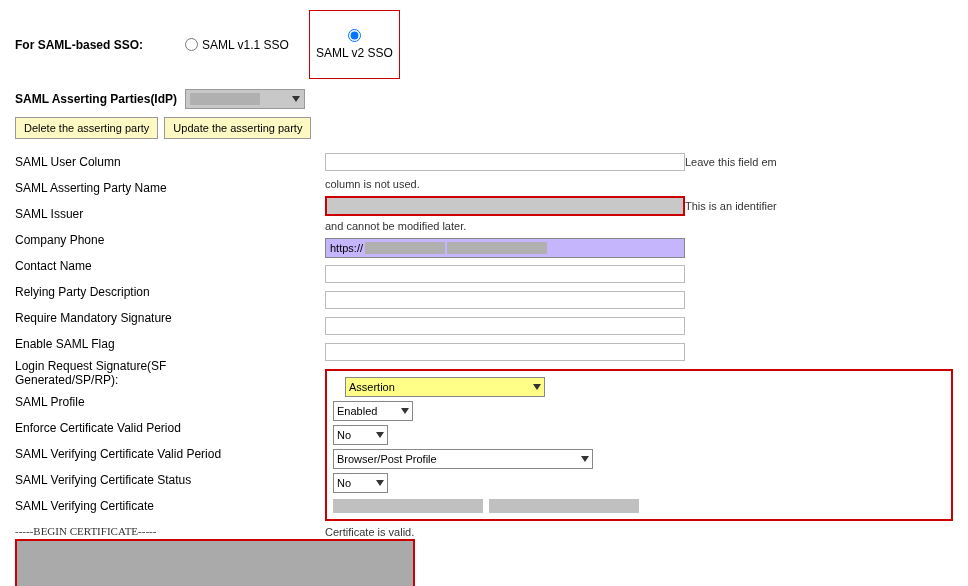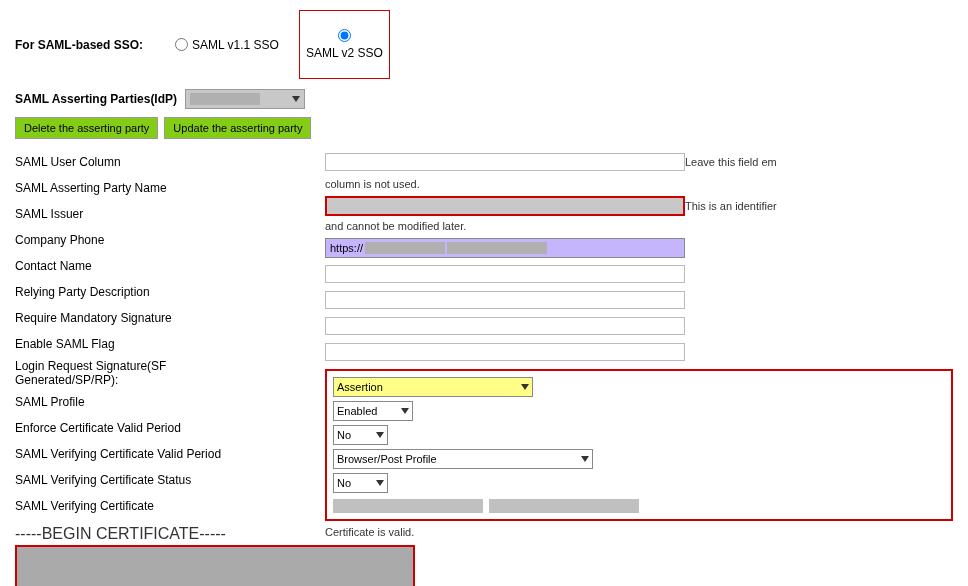--- a/index.html
+++ b/index.html
@@ -13,21 +13,21 @@
       overflow: hidden;
     }
     .page-container {
       padding: 10px 15px;
       width: 968px;
     }
     .sso-header {
       display: flex;
       align-items: center;
       margin-bottom: 10px;
-      gap: 32px;
+      gap: 42px;
     }
     .sso-label {
       font-size: 12px;
       font-weight: bold;
     }
     .radio-group {
       display: flex;
       align-items: center;
       gap: 20px;
     }
@@ -69,21 +69,21 @@
       padding: 2px 4px;
       font-size: 11px;
       width: 120px;
       height: 20px;
       display: flex;
       align-items: center;
       justify-content: space-between;
     }
     .btn {
       border: 1px solid #999;
-      background: #84cc16;
+      background: #fef9c3;
       padding: 2px 8px;
       font-size: 11px;
       cursor: pointer;
       height: 22px;
       text-align: center;
     }
     .buttons-row {
       display: flex;
       gap: 6px;
       margin-bottom: 12px;
@@ -149,20 +149,21 @@
       padding: 1px 3px;
       height: 20px;
       display: flex;
       align-items: center;
       justify-content: space-between;
       cursor: pointer;
     }
     .dropdown-assertion {
       width: 200px;
       background: #ffff88;
+      margin-left: 12px;
     }
     .dropdown-enabled {
       width: 80px;
     }
     .dropdown-no {
       width: 55px;
     }
     .dropdown-browser {
       width: 260px;
     }
@@ -181,22 +182,22 @@
       height: 14px;
     }
     .cert-valid {
       font-size: 11px;
       color: #333;
     }
     .cert-section {
       margin-top: 8px;
     }
     .cert-label {
-      font-size: 16px;
-      font-family: Liberation Sans, sans-serif;
+      font-size: 11px;
+      font-family: Liberation Serif, serif;
       color: #333;
     }
     .cert-box {
       border: 2px solid #c00;
       background: #aaa;
       width: 400px;
       height: 120px;
       margin-top: 2px;
       margin-bottom: 2px;
     }

